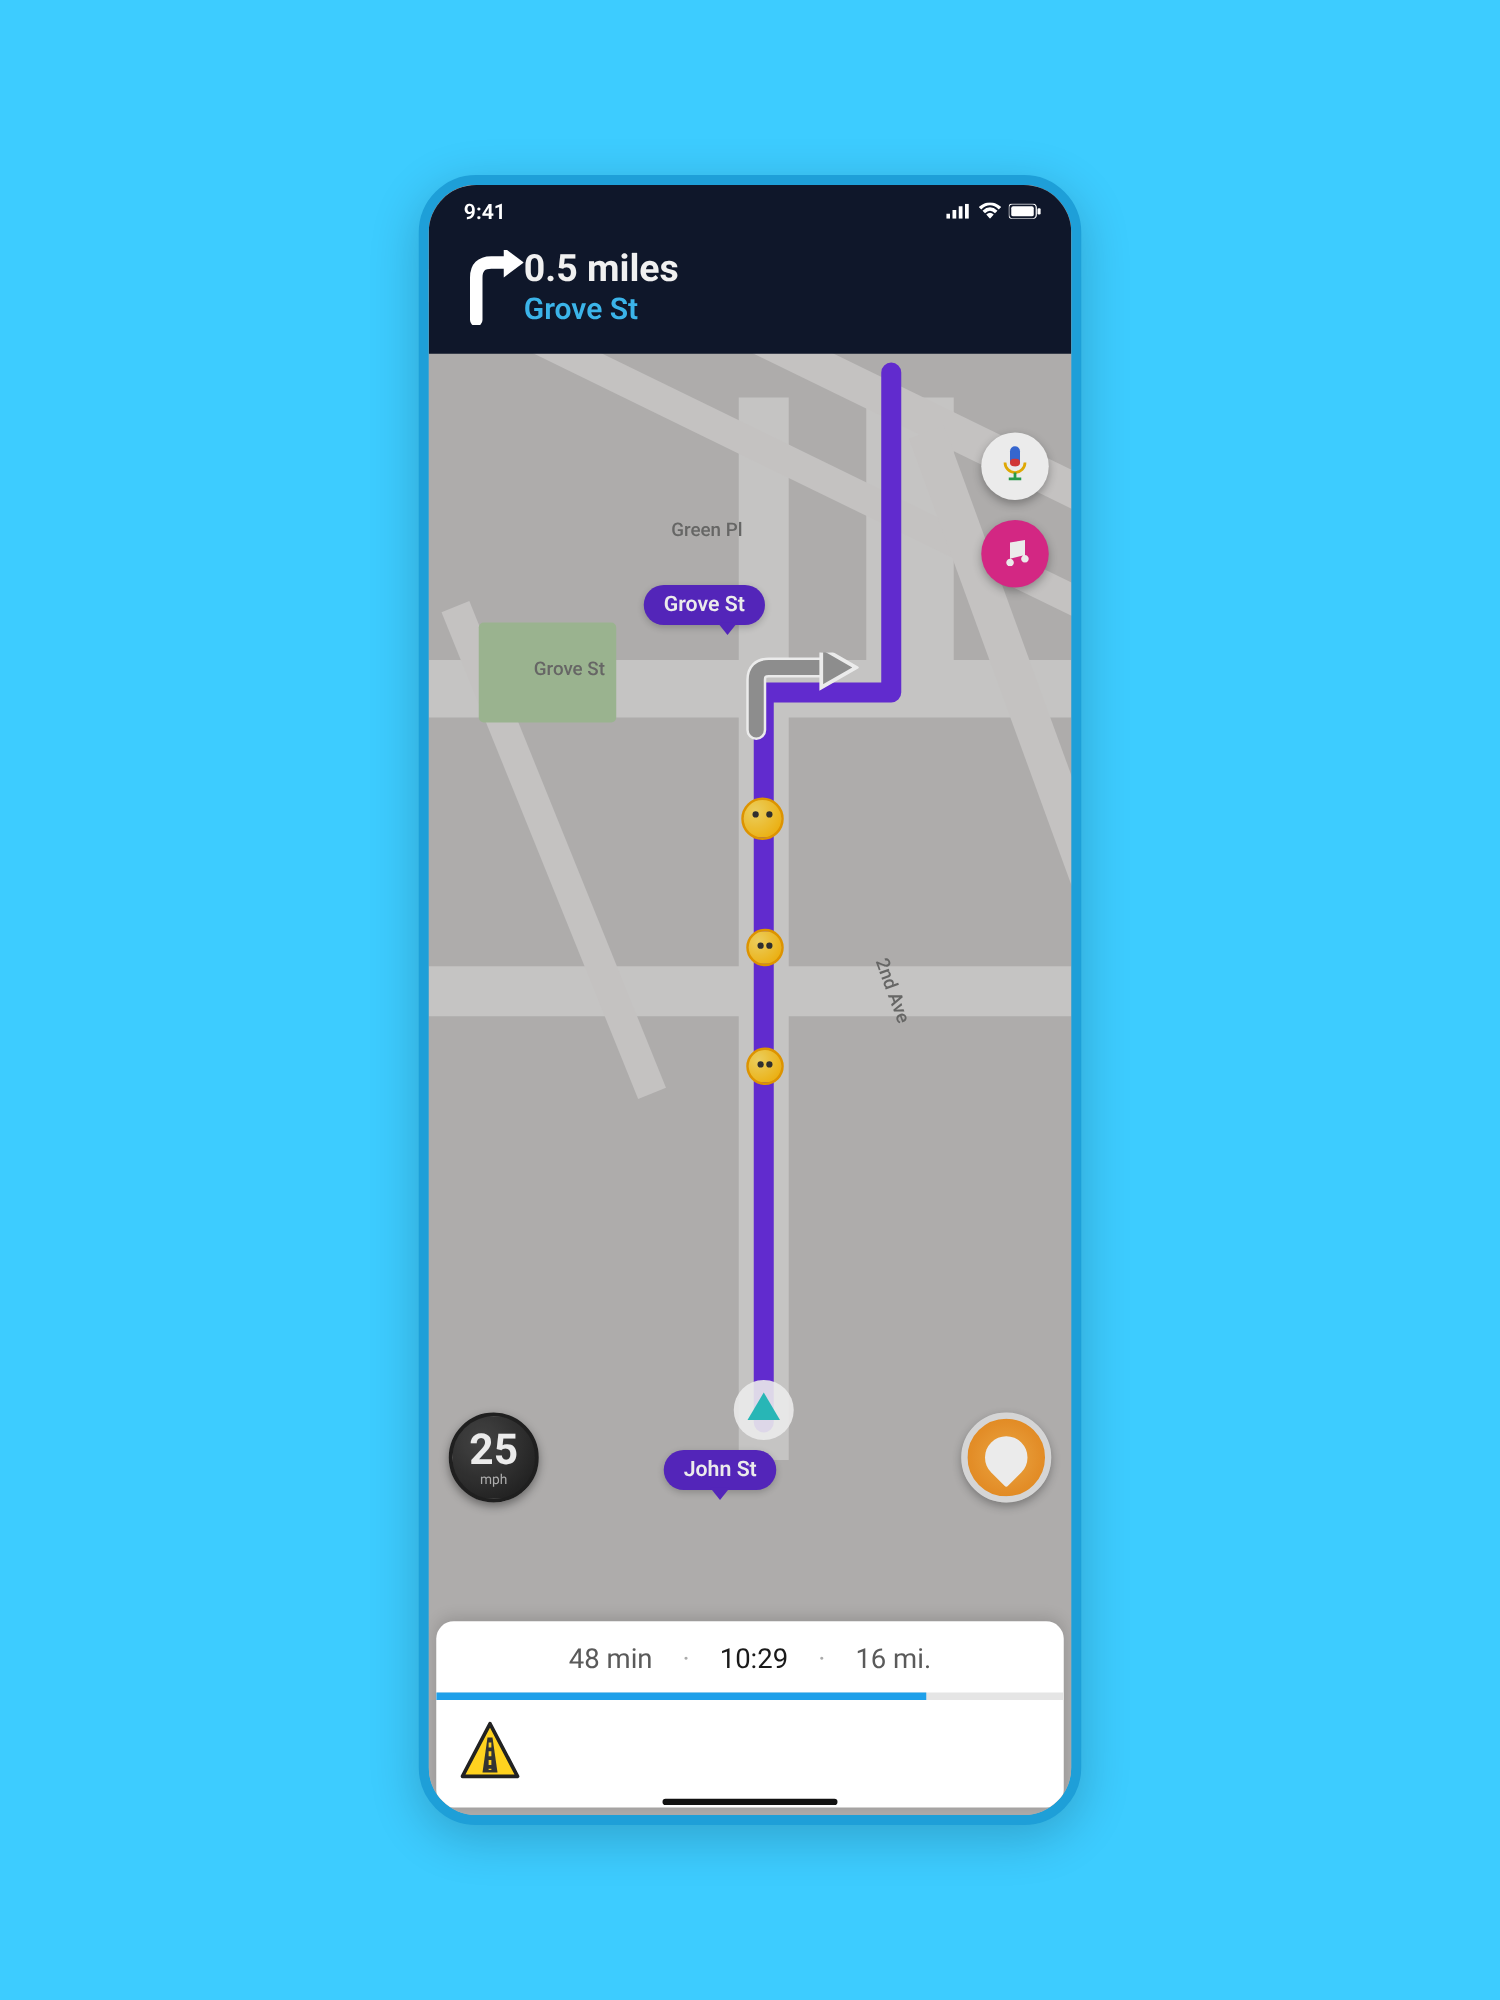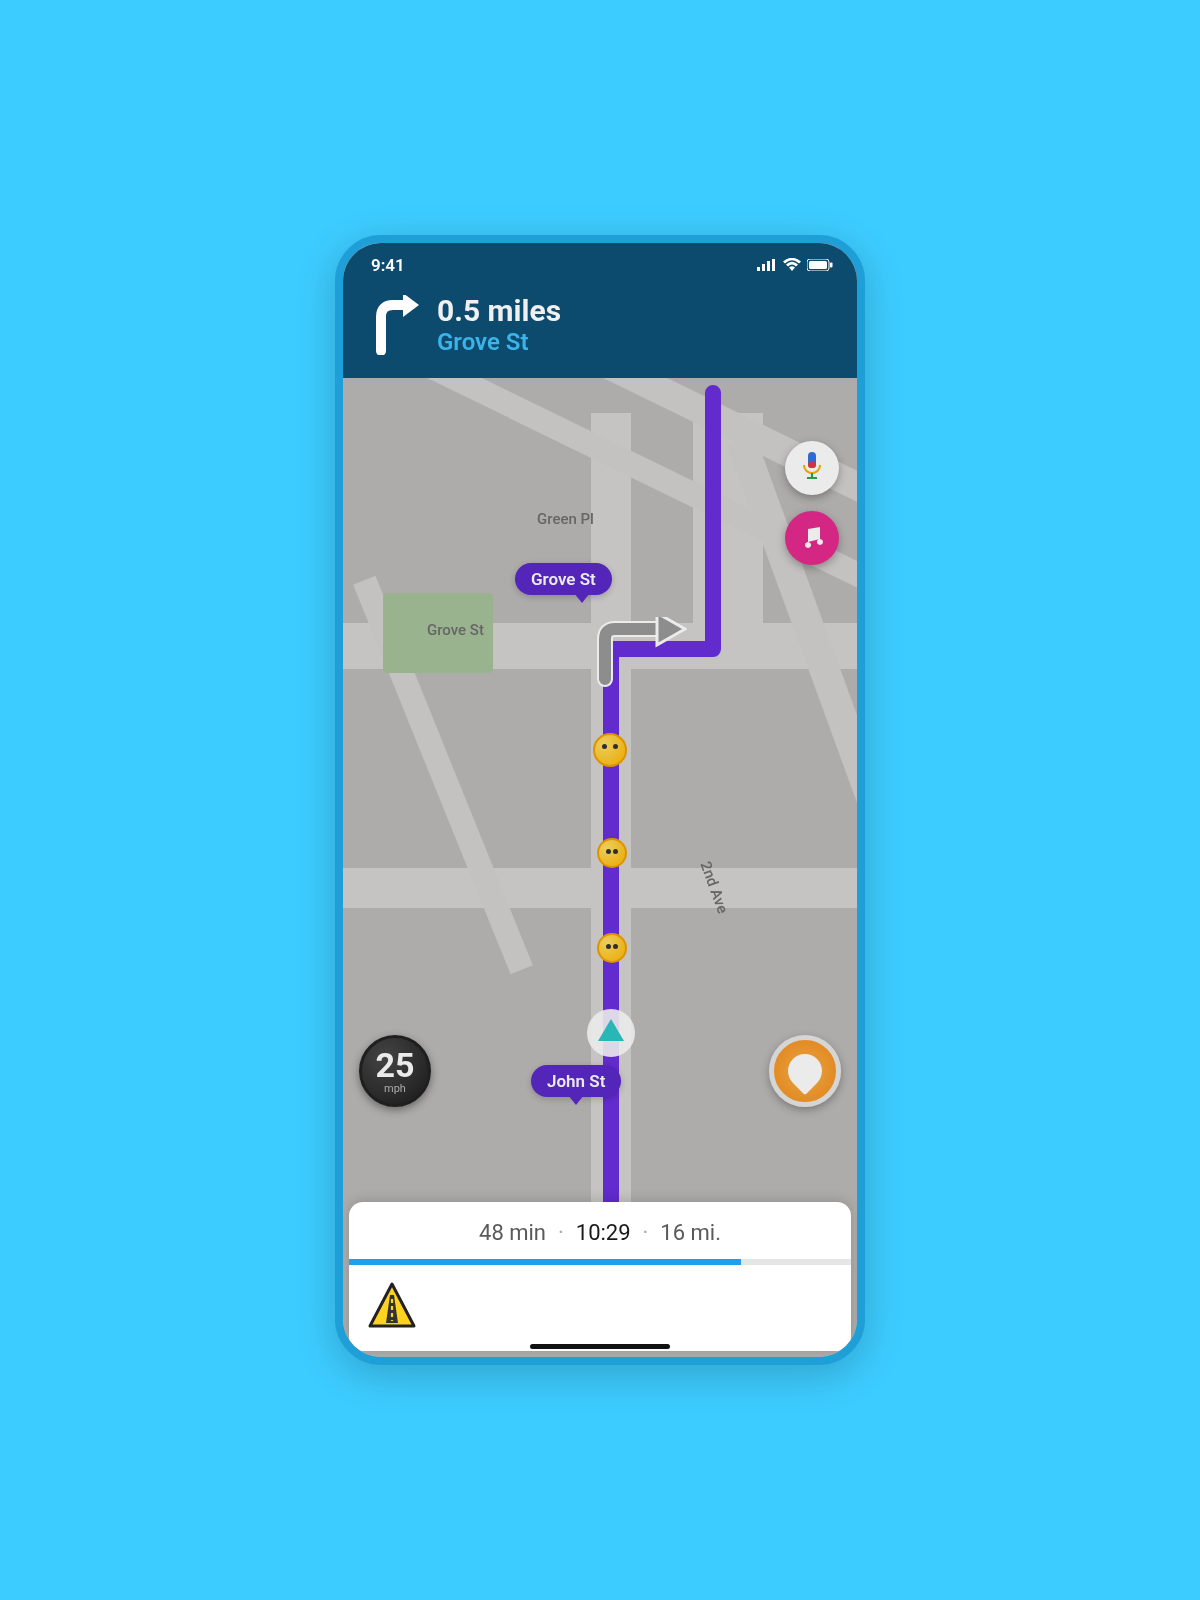--- a/index.html
+++ b/index.html
@@ -7,21 +7,21 @@
     width: 1200px;
     height: 1600px;
     background: #3dccff;
     display: flex;
     align-items: center;
     justify-content: center;
     font-family: -apple-system, BlinkMacSystemFont, "Segoe UI", Roboto, sans-serif;
   }
   .phone {
     width: 530px;
-    height: 1130px;
+    height: 1320px;
     background: #b7b5b4;
     border-radius: 46px;
     border: 8px solid #1e9fd8;
     overflow: hidden;
     position: relative;
     box-shadow: 0 10px 40px rgba(0,0,0,0.2);
   }
   .status-bar {
     position: absolute;
     top: 0; left: 0; right: 0;
@@ -32,26 +32,25 @@
     padding: 8px 24px 0 28px;
     color: #fff;
     font-size: 17px;
     font-weight: 600;
     z-index: 50;
   }
   .status-right { display: flex; gap: 6px; align-items: center; }
   .nav-banner {
     position: absolute;
     top: 0; left: 0; right: 0;
-    background: #0c4a6e;
+    background: #0f172a;
     color: #fff;
     padding: 50px 24px 22px 24px;
     display: flex;
     align-items: center;
-    gap: 18px;
     z-index: 40;
   }
   .nav-arrow {
     width: 52px; height: 60px;
     display:flex; align-items:center; justify-content:center;
   }
   .nav-text { display:flex; flex-direction:column; }
   .nav-distance { font-size: 30px; font-weight: 700; color:#f0f0f0; }
   .nav-street { font-size: 24px; font-weight: 600; color:#3bb4e9; }
   .map {
@@ -162,21 +161,21 @@
   }
   .bottom-card {
     position:absolute; left:6px; right:6px; bottom:6px;
     background:#fff; border-radius: 14px;
     z-index:45;
     box-shadow: 0 -2px 12px rgba(0,0,0,0.15);
     overflow:hidden;
   }
   .eta-row {
     display:flex; align-items:center; justify-content:center;
-    gap: 12px;
+    gap: 24px;
     padding: 18px 8px 14px;
     color:#5a5a5a; font-size:22px;
   }
   .eta-arrival { color:#1a1a1a; font-weight:400; }
   .dot { color:#aaa; }
   .progress {
     height:6px; background:#e5e5e5; position:relative;
   }
   .progress-fill { position:absolute; left:0; top:0; bottom:0; background:#1ea0ea; }
   .alert-row {

